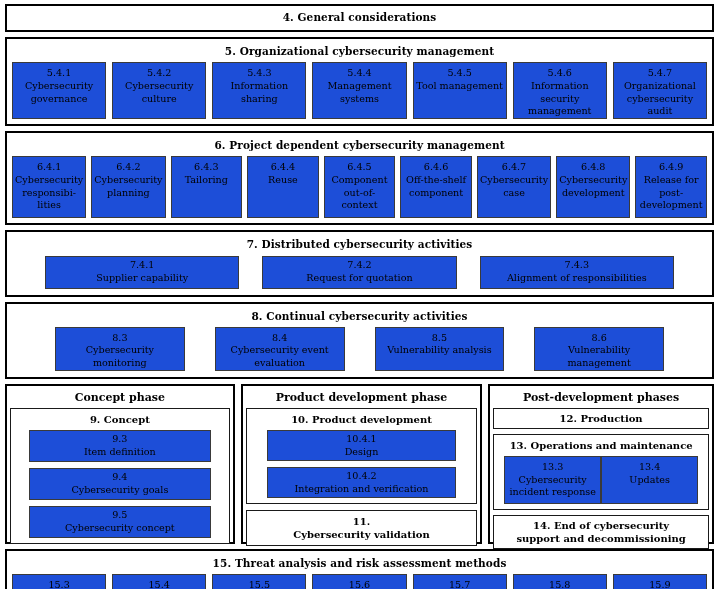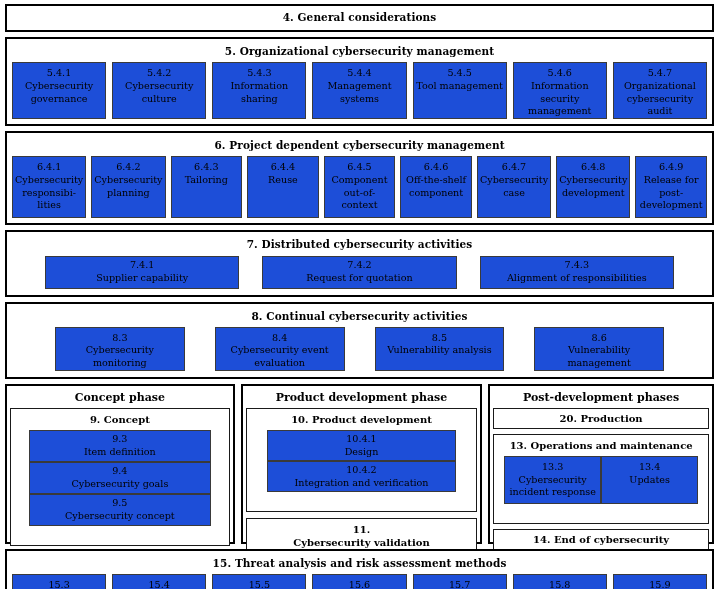--- a/index.html
+++ b/index.html
@@ -104,30 +104,30 @@
   }
   .phase-col-1 { width: 233px; }
   .phase-col-2 { width: 245px; }
   .phase-col-3 { width: 229px; }
 
   .subsec {
     border: 1.6px solid #1a1a1a;
     background: #ffffff;
     display: flex;
     flex-direction: column;
-    padding: 3px 4px 19px 4px;
+    padding: 3px 4px 5px 4px;
   }
   .subsec-title {
     text-align: center;
     font-weight: bold;
     font-size: 10px;
     padding: 2px 2px 4px 2px;
     line-height: 1.25;
   }
-  .stack { display: flex; flex-direction: column; }
+  .stack { display: flex; flex-direction: column; gap: 6px; }
 
   
   #concept-sub { flex: 1 1 auto; }
   #concept-sub .stack { padding: 0 14px; }
   #concept-sub .box { height: 32px; justify-content: center; }
 
   
   #pd-sub { }
   #pd-sub .stack { padding: 0 16px; }
   #pd-sub .box { height: 31px; justify-content: center; }
@@ -328,21 +328,21 @@
         <div>
           <span>11.</span><br>
           <span>Cybersecurity validation</span>
         </div>
       </div>
     </div>
 
     <div class="phase phase-col-3">
       <div class="phase-title">Post-development phases</div>
       <div id="postdev-inner">
-        <div class="flatbox" id="prod-box">20. Production</div>
+        <div class="flatbox" id="prod-box">12. Production</div>
         <div class="subsec" id="ops-sub">
           <div class="subsec-title">13. Operations and maintenance</div>
           <div class="row">
             <div class="box">
               <span class="num">13.3</span>
               <span class="lbl">Cybersecurity incident response</span>
             </div>
             <div class="box">
               <span class="num">13.4</span>
               <span class="lbl">Updates</span>

